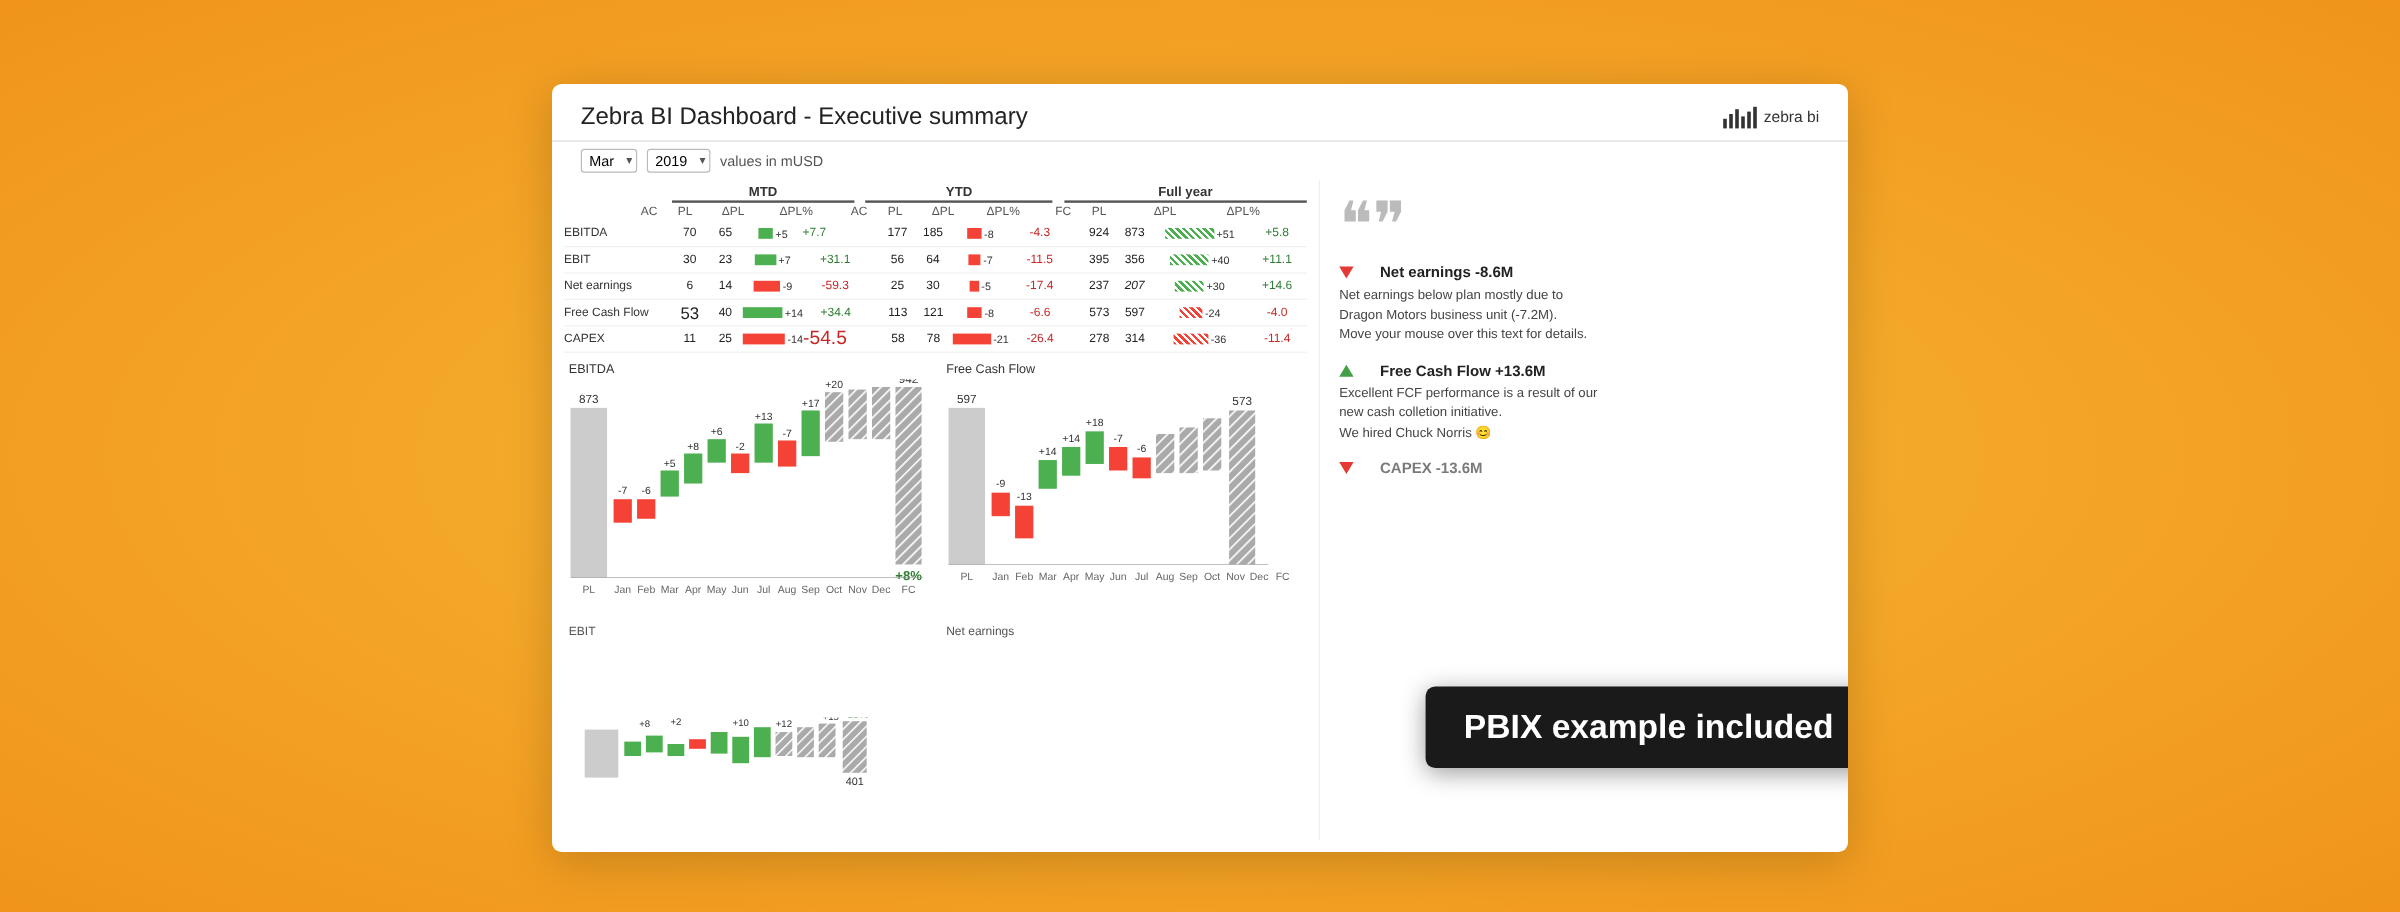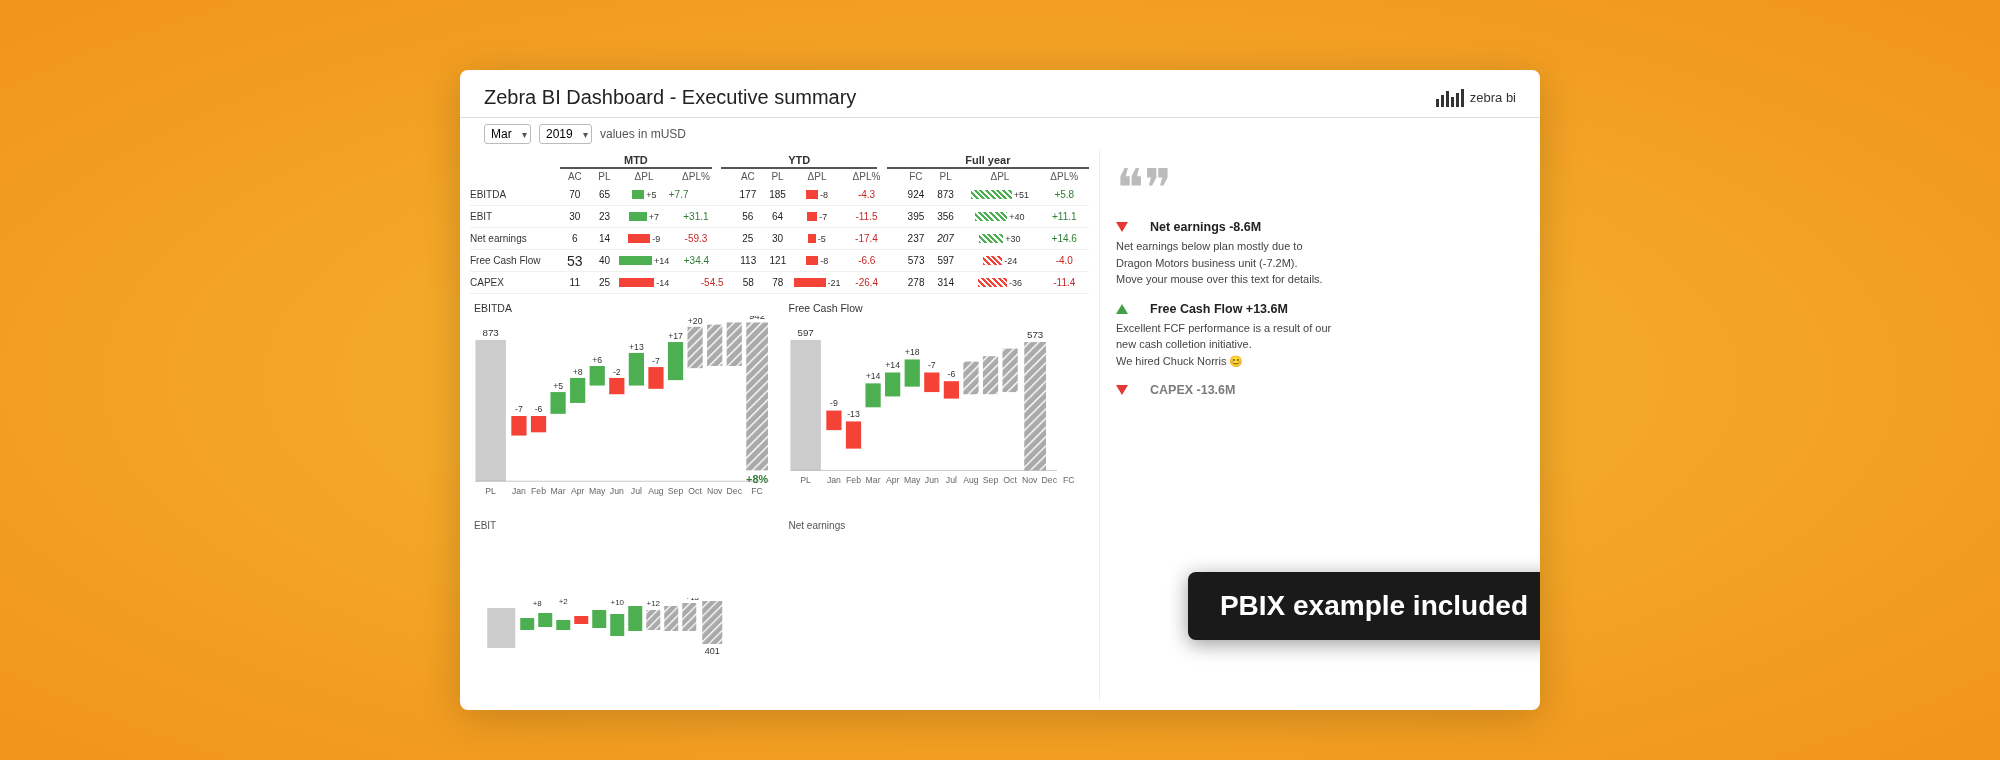--- a/index.html
+++ b/index.html
@@ -238,21 +238,21 @@
         </div>
 
         <div style="display:flex;margin-left:90px;margin-bottom:2px;">
           <div style="width:165px;border-bottom:2px solid #555;"></div>
           <div style="width:10px;"></div>
           <div style="width:170px;border-bottom:2px solid #555;"></div>
           <div style="width:10px;"></div>
           <div style="width:220px;border-bottom:2px solid #555;"></div>
         </div>
 
-        <div style="display:flex;margin-left:90px;font-size:10px;color:#555;margin-bottom:2px;">
+        <div style="display:flex;margin-left:56px;font-size:10px;color:#555;margin-bottom:2px;">
           <div style="width:30px;text-align:center;">AC</div>
           <div style="width:30px;text-align:center;">PL</div>
           <div style="width:50px;text-align:center;">ΔPL</div>
           <div style="width:55px;text-align:center;">ΔPL%</div>
           <div style="width:10px;"></div>
           <div style="width:30px;text-align:center;">AC</div>
           <div style="width:30px;text-align:center;">PL</div>
           <div style="width:50px;text-align:center;">ΔPL</div>
           <div style="width:50px;text-align:center;">ΔPL%</div>
           <div style="width:10px;"></div>
@@ -368,21 +368,21 @@
     <div style="width:50px;text-align:center;font-size:10px;color:#c62828;">-4.0</div>
   </div>
             <div style="display: flex; align-items: center; height: 22px; font-size: 10.5px; color: rgb(34, 34, 34); border-bottom: 1px solid rgb(240, 240, 240);">
     <div style="width:90px;font-size:10px;color:#333;flex-shrink:0;">CAPEX</div>
     <div style="width:30px;text-align:center;font-size:10px;">11</div>
     <div style="width:30px;text-align:center;font-size:10px;">25</div>
     <div style="width:50px;display:flex;align-items:center;justify-content:center;gap:2px;">
       <div style="width:35px;height:9px;background:#f44336;"></div>
       <span style="font-size:9px;color:#333;">-14</span>
     </div>
-    <div style="width:55px;text-align:right;font-size:10px;color:#c62828;">-54.5</div>
+    <div style="width:55px;text-align:left;font-size:16px;color:#c62828;">-54.5</div>
     <div style="width:10px;"></div>
     <div style="width:30px;text-align:center;font-size:10px;">58</div>
     <div style="width:30px;text-align:center;font-size:10px;">78</div>
     <div style="width:50px;display:flex;align-items:center;justify-content:center;gap:2px;">
       <div style="width:31.5px;height:9px;background:#f44336;"></div>
       <span style="font-size:9px;color:#333;">-21</span>
     </div>
     <div style="width:50px;text-align:center;font-size:10px;color:#c62828;">-26.4</div>
     <div style="width:10px;"></div>
     <div style="width:30px;text-align:center;font-size:10px;">278</div>

